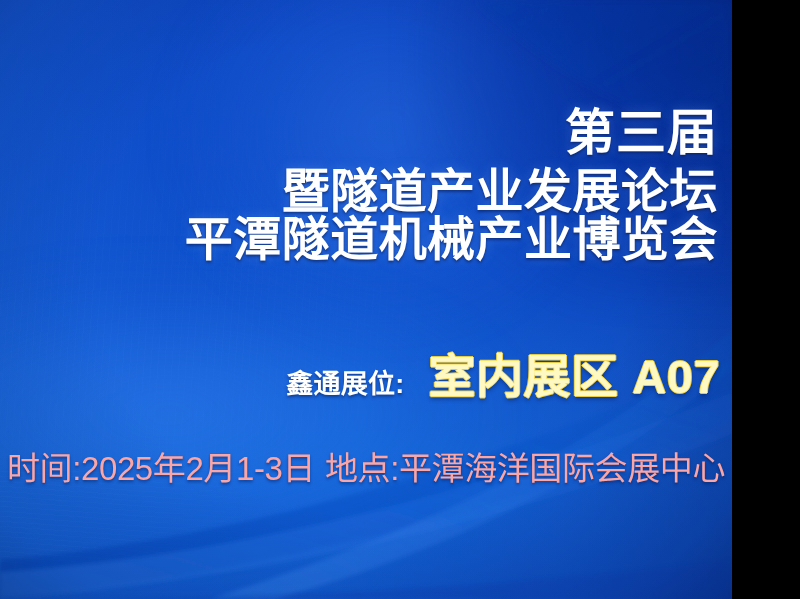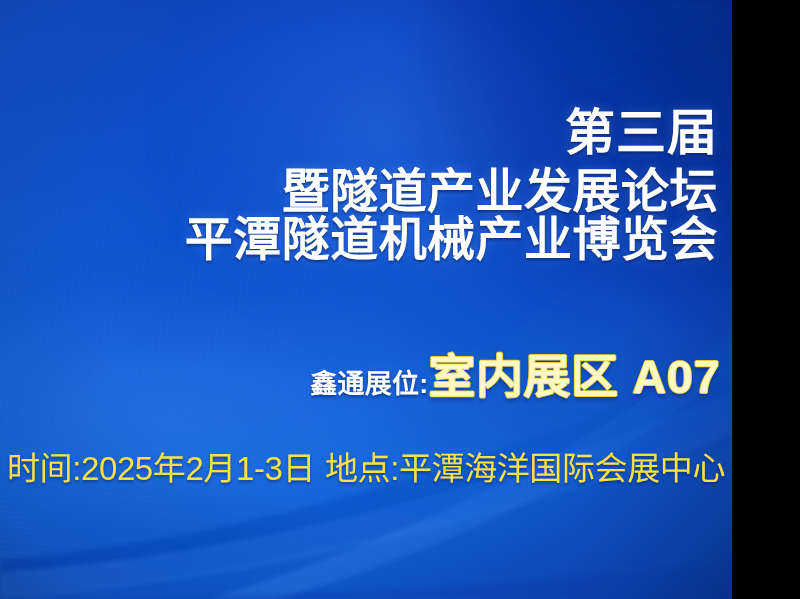--- a/index.html
+++ b/index.html
@@ -171,21 +171,21 @@
   .title-line-1 { font-size: 50px; margin-bottom: 10px; }
   .title-line-2 { font-size: 48px; margin-bottom: 10px; letter-spacing: 0.01em; }
   .title-line-3 { font-size: 48px; letter-spacing: 0.01em; }
 
   .booth-row {
     position: absolute;
     right: 12px;
     top: 338px;
     display: flex;
     align-items: baseline;
-    gap: 0;
+    gap: 24px;
     white-space: nowrap;
   }
 
   .booth-label {
     color: #ffffff;
     font-size: 27px;
     font-weight: bold;
     letter-spacing: 0.01em;
     text-shadow: 0 2px 3px rgba(2,20,78,0.50);
   }
@@ -208,21 +208,21 @@
   }
 
   .info-row {
     position: absolute;
     left: 7px;
     right: 7px;
     top: 442px;
     display: flex;
     justify-content: space-between;
     align-items: baseline;
-    color: #fde047;
+    color: #fca5a5;
     font-size: 33px;
     font-weight: normal;
     letter-spacing: -0.012em;
     white-space: nowrap;
     text-shadow: 0 2px 3px rgba(2,20,78,0.45);
   }
 
   .info-seg { display: inline-block; }
 </style>
 </head>

